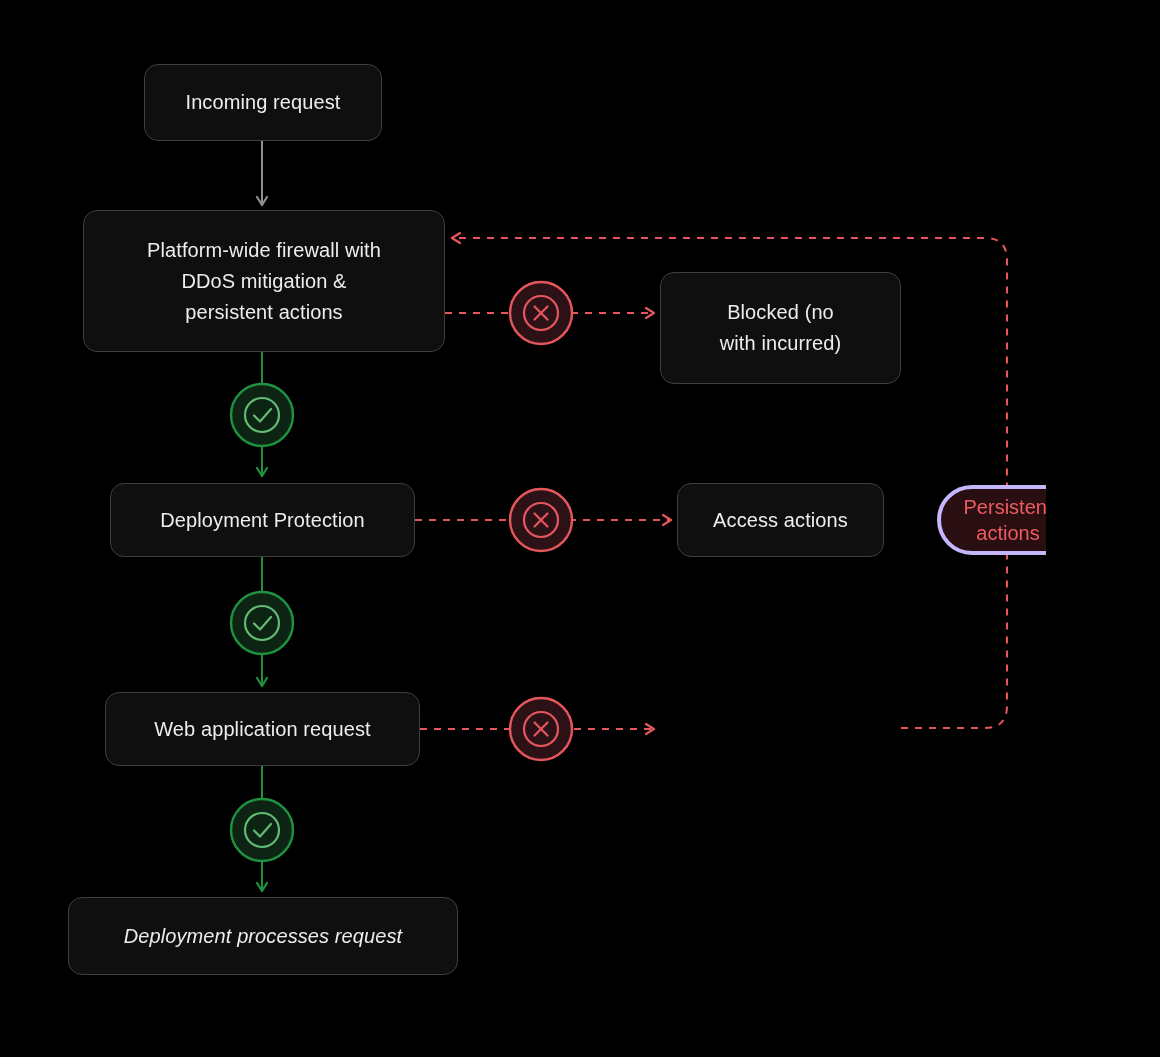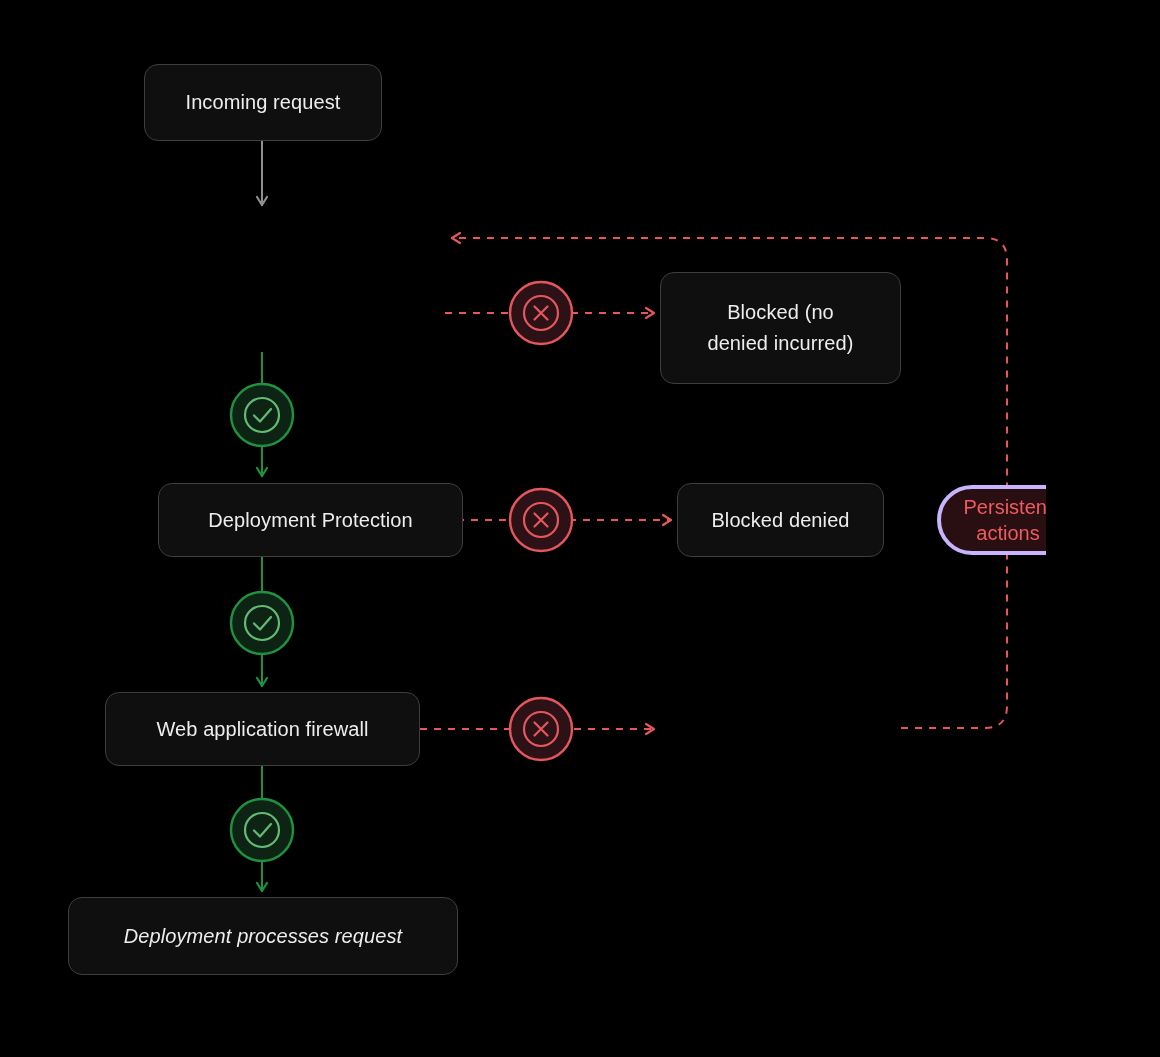--- a/index.html
+++ b/index.html
@@ -34,21 +34,21 @@
     justify-content: center;
     text-align: center;
     font-size: 20px;
     line-height: 31px;
     white-space: pre-line;
     letter-spacing: 0.1px;
   }
   .n-incoming  { left: 144px; top: 64px;  width: 238px; height: 77px; }
   .n-firewall  { left: 83px;  top: 210px; width: 362px; height: 142px; }
   .n-blocked   { left: 660px; top: 272px; width: 241px; height: 112px; }
-  .n-dp        { left: 110px; top: 483px; width: 305px; height: 74px; margin-left: 48px; }
+  .n-dp        { left: 110px; top: 483px; width: 305px; height: 74px; }
   .n-ad        { left: 677px; top: 483px; width: 207px; height: 74px; }
   .n-waf       { left: 105px; top: 692px; width: 315px; height: 74px; }
   .n-si        { left: 660px; top: 657px; width: 241px; height: 143px; }
   .n-proc     { left: 68px;  top: 897px; width: 390px; height: 78px; font-style: italic; }
   .pill {
     position: absolute;
     box-sizing: border-box;
     left: 937px; top: 485px; width: 142px; height: 70px;
     background: #2a0f12;
     border: 4px solid #c4b5fd;
@@ -121,29 +121,32 @@
     </g>
     <g>
       <circle cx="262" cy="830" r="31" fill="#0d2415" stroke="#1f9240" stroke-width="2.4"></circle>
       <circle cx="262" cy="830" r="17" fill="none" stroke="#62bb72" stroke-width="2.2"></circle>
       <path d="M254 830.5 L260 836.5 L271 824" stroke="#62bb72" stroke-width="2.2" stroke-linecap="round" stroke-linejoin="round" fill="none"></path>
     </g>
   </svg>
 
   <div class="node n-incoming">Incoming request</div>
 
+  <div class="node n-firewall">Platform-wide firewall with
+DDoS mitigation &amp;
+persistent actions</div>
 
   <div class="node n-blocked">Blocked (no
-denied incurred)</div>
+with incurred)</div>
 
   <div class="node n-dp">Deployment Protection</div>
 
-  <div class="node n-ad">Blocked denied</div>
+  <div class="node n-ad">Access actions</div>
 
-  <div class="node n-waf">Web application firewall</div>
+  <div class="node n-waf">Web application request</div>
 
 
   <div class="node n-proc">Deployment processes request</div>
 
   <div class="pill">Persistent
 actions</div>
 
 </div>
 
 </body></html>

